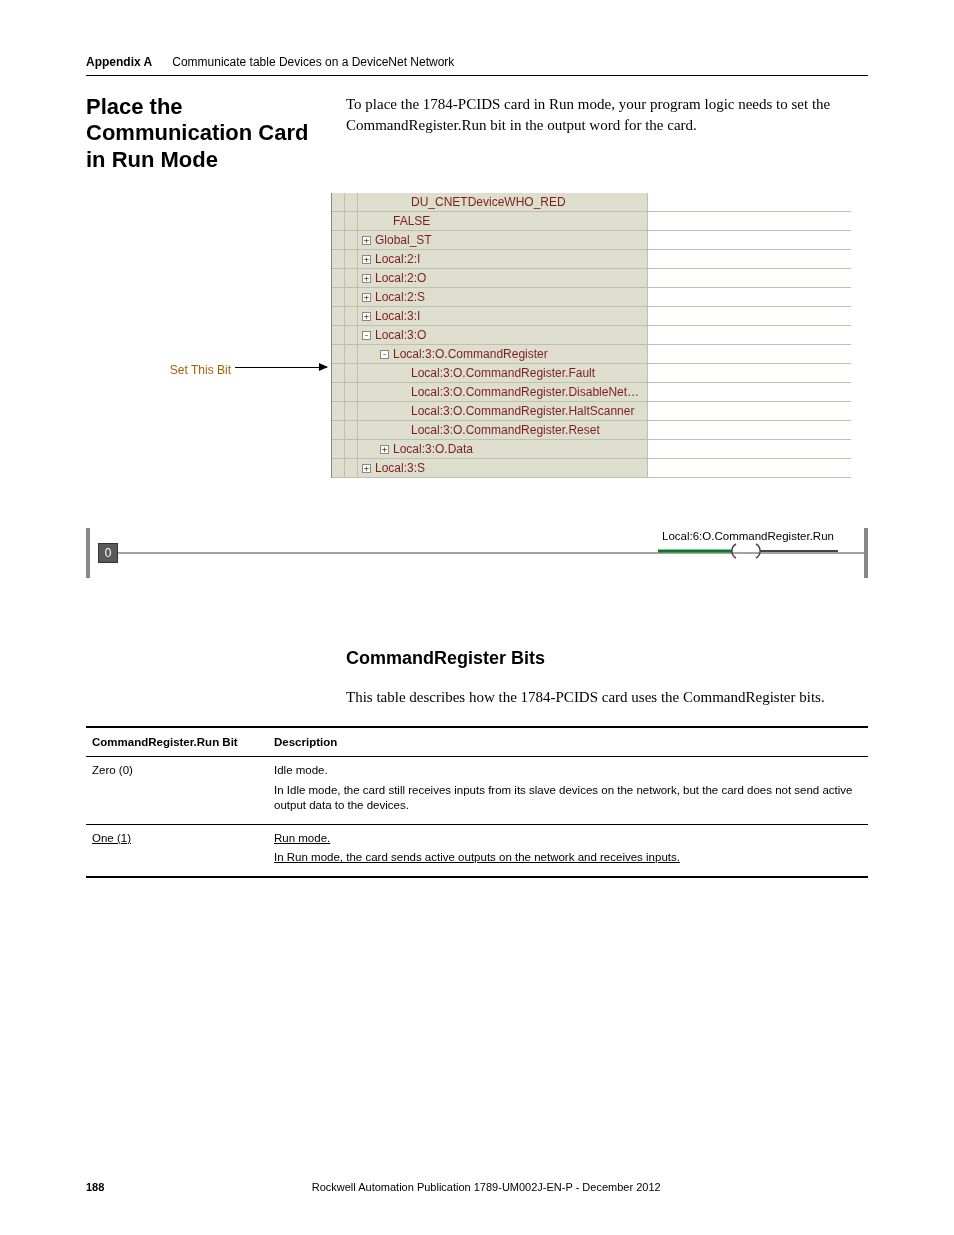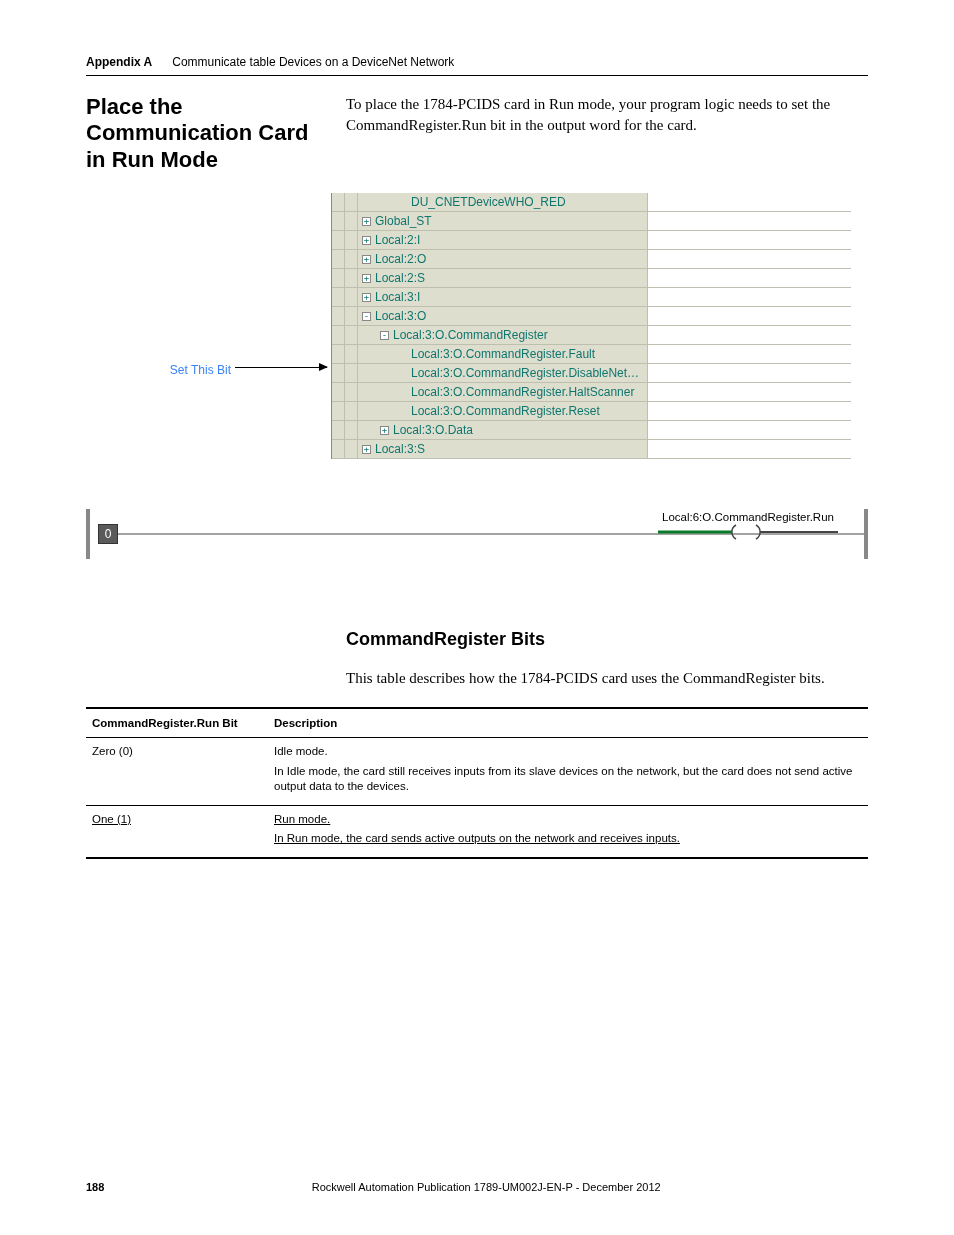--- a/index.html
+++ b/index.html
@@ -54,21 +54,21 @@
   }
   .tree-diagram {
     margin-top: 20px;
     display: flex;
     align-items: flex-start;
     gap: 4px;
   }
   .set-this-bit {
     font-family: Arial, Helvetica, sans-serif;
     font-size: 12px;
-    color: #3b82f6;
+    color: #a16207;
     margin-top: 170px;
     text-align: right;
     width: 145px;
   }
   .arrow {
     margin-top: 174px;
     width: 92px;
     height: 2px;
     border-top: 1.5px solid #000;
     position: relative;
@@ -81,21 +81,21 @@
     width: 0; height: 0;
     border-left: 9px solid #000;
     border-top: 4px solid transparent;
     border-bottom: 4px solid transparent;
   }
   .tree-bg {
     background: #dedecf;
     width: 520px;
     font-family: 'MS Sans Serif', Arial, sans-serif;
     font-size: 12px;
-    color: #0f766e;
+    color: #7f1d1d;
     border-left: 1px solid #888;
     position: relative;
   }
   .tree-row {
     display: flex;
     align-items: center;
     border-bottom: 1px solid #bfbfb0;
     height: 19px;
     position: relative;
   }
@@ -254,20 +254,28 @@
 
   <div class="tree-diagram">
     <div class="set-this-bit">Set This Bit</div>
     <div class="arrow"></div>
     <div class="tree-bg" id="tree-bg">
         <div class="tree-row">
           <div class="tree-gutter"><span class="tree-gutter-cell" style="border-right:1px solid #bfbfb0;"></span><span class="tree-gutter-cell"></span></div>
           <div class="tree-cell" style="padding-left: 40px;">
             <span style="display: inline-block; width: 13px;"></span>
             <span>DU_CNETDeviceWHO_RED</span>
+          </div>
+          <div class="tree-right"></div>
+        </div>
+        <div class="tree-row">
+          <div class="tree-gutter"><span class="tree-gutter-cell" style="border-right:1px solid #bfbfb0;"></span><span class="tree-gutter-cell"></span></div>
+          <div class="tree-cell" style="padding-left: 22px;">
+            <span style="display: inline-block; width: 13px;"></span>
+            <span>FALSE</span>
           </div>
           <div class="tree-right"></div>
         </div>
         <div class="tree-row">
           <div class="tree-gutter"><span class="tree-gutter-cell" style="border-right:1px solid #bfbfb0;"></span><span class="tree-gutter-cell"></span></div>
           <div class="tree-cell" style="padding-left: 4px;">
             <span class="exp-box">+</span>
             <span>Global_ST</span>
           </div>
           <div class="tree-right"></div>

